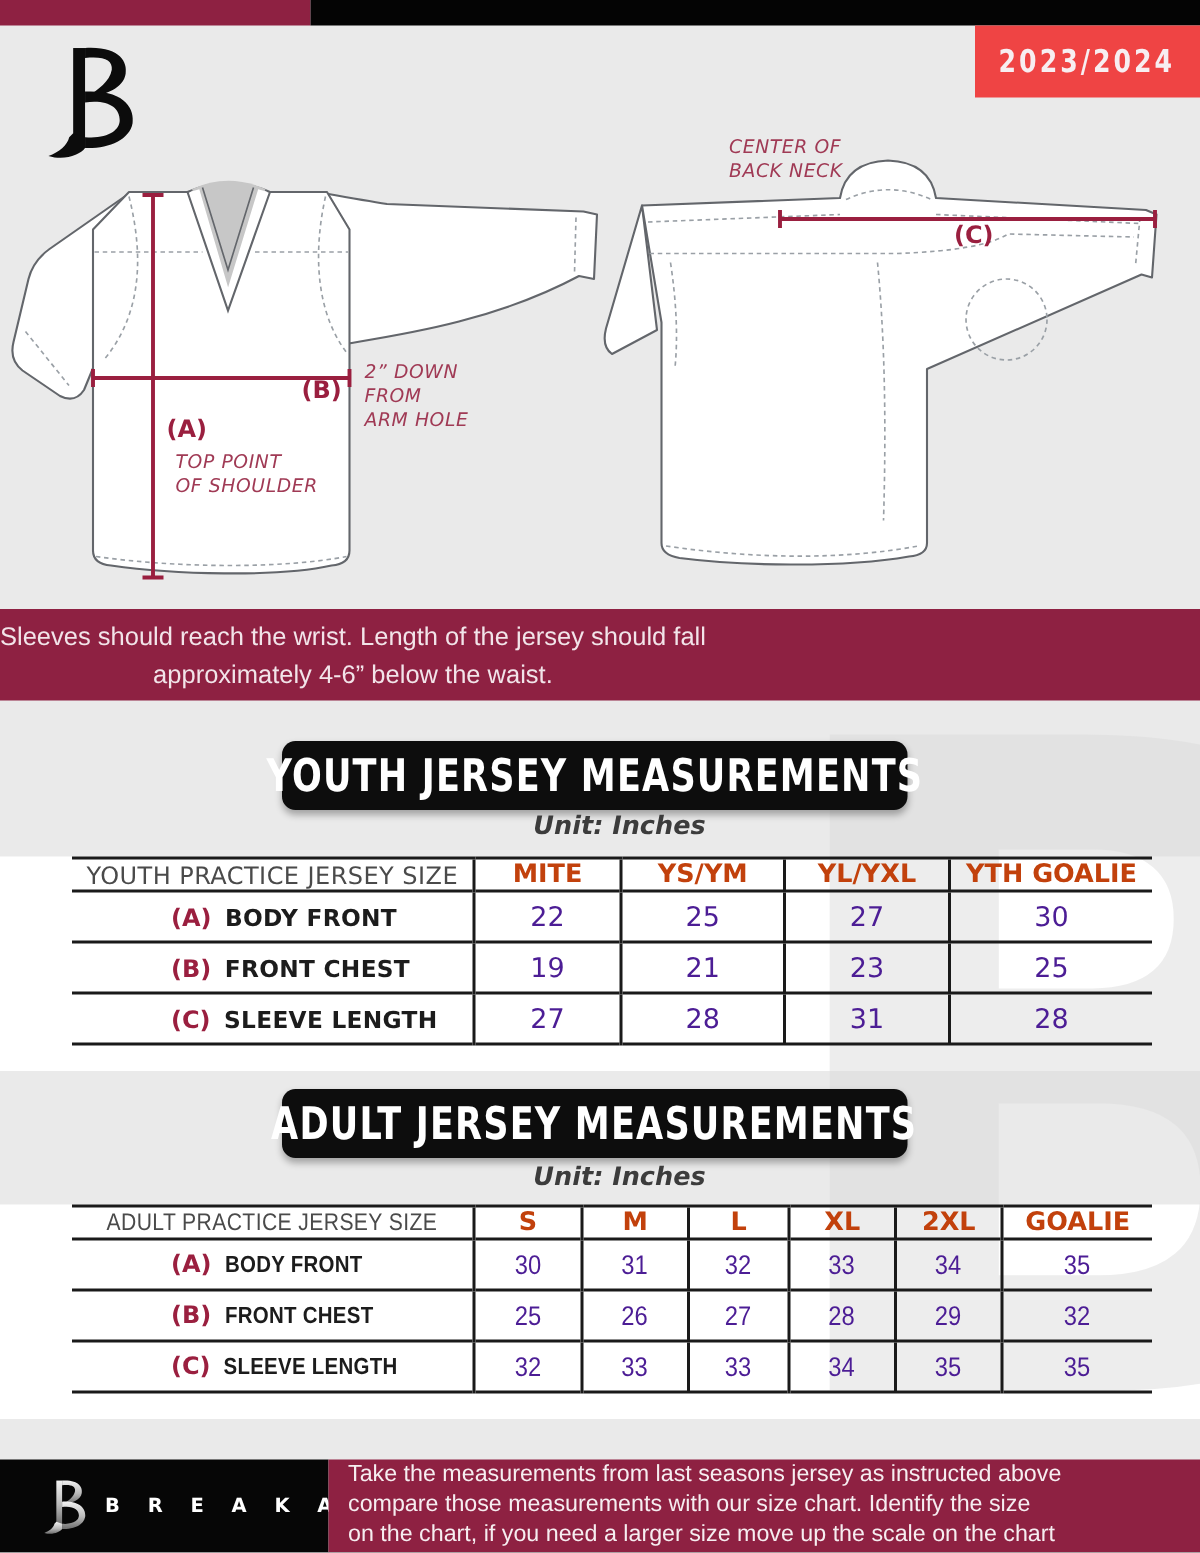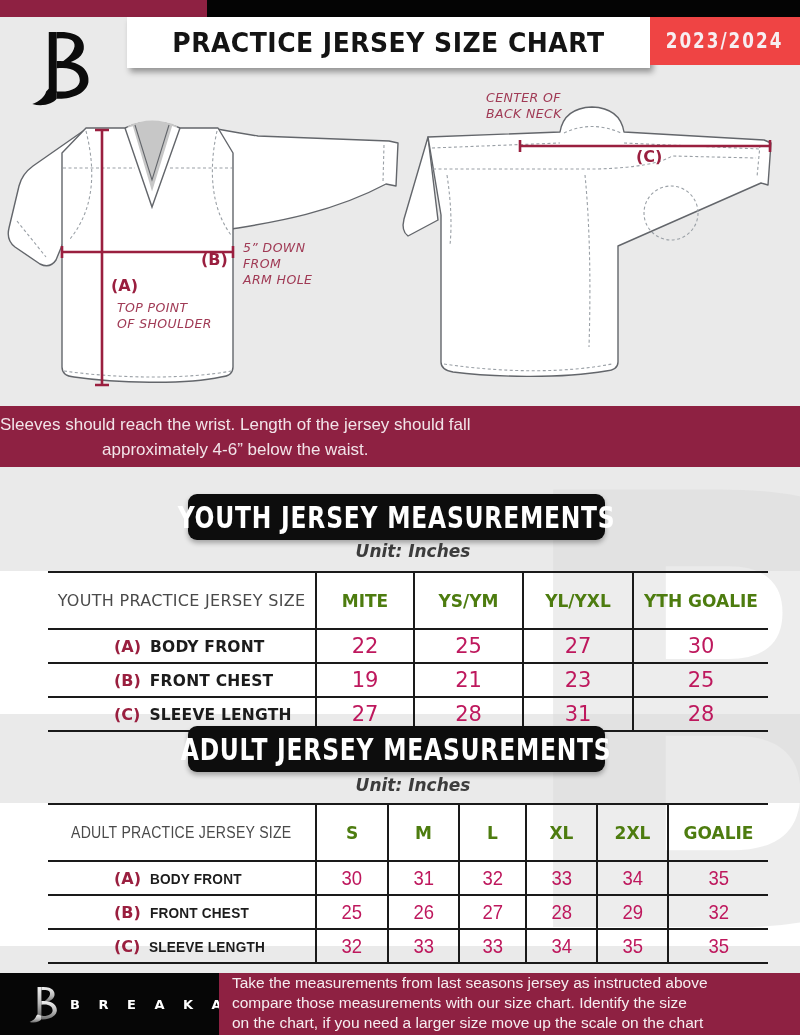--- a/index.html
+++ b/index.html
@@ -47,28 +47,28 @@
   .unit { position:absolute; left:13px; width:800px; text-align:center; font-style:italic; font-size:17px;
           font-weight:700; color:#3c3c3c; z-index:2; }
   #unit-youth { top:541px; } #unit-adult { top:775px; }
 
   
   table { position:absolute; left:48px; width:720px; border-collapse:collapse; table-layout:fixed;
           border-bottom:2px solid #1a1a1a; z-index:2; }
   #table-youth { top:571px; } #table-adult { top:803px; }
   td { border-top:2px solid #1a1a1a; vertical-align:middle; }
   td.v { border-left:2px solid #1a1a1a; text-align:center; }
-  tr.hdr td { height:57px; }
+  tr.hdr td { height:22px; }
   tr.row td { height:34px; }
   td.hlabel { text-align:center; color:#4a4a4a; font-size:16px; letter-spacing:.3px; }
-  td.hsize  { font-weight:700; font-size:17px; color:#4d7c0f; }
+  td.hsize  { font-weight:700; font-size:17px; color:#c2410c; }
   td.rlabel { padding-left:66px; white-space:nowrap; }
   .key { color:#9a1f3f; font-weight:700; font-size:16px; }
   .rname { color:#1c1c1c; font-weight:600; font-size:15.5px; margin-left:9px; letter-spacing:.2px; }
-  td.val { font-size:21px; color:#be185d; }
+  td.val { font-size:18px; color:#4c1d95; }
   
   #table-adult .cond { font-family:"Liberation Sans", sans-serif; display:inline-block; transform:scaleX(.88); }
   #table-adult td.rlabel .cond { transform-origin:left center; }
 
   
   .footer { position:absolute; left:0; top:973px; width:800px; height:62px; display:flex; z-index:3; }
   .f-black { width:219px; background:#060606; display:flex; align-items:center; }
   .f-logo { width:32px; height:42px; margin-left:27px; }
   .f-brand { color:#ffffff; font-size:13px; font-weight:700; letter-spacing:7px; margin-left:11px; white-space:nowrap; }
   .f-maroon { flex:1; background:#8e2142; display:flex; align-items:flex-start; padding-left:13px; }
@@ -96,23 +96,20 @@
       </linearGradient>
     </defs>
   </svg>
 
   <div class="stripe-maroon"></div>
   <div class="stripe-black"></div>
   <div class="logo-header">
     <svg viewBox="0 0 100 126" width="66" height="84" fill="currentColor">
         <use href="#bw-logo"></use>
       </svg>
-  </div>
-  <div class="title-box">
-    <span>PRACTICE JERSEY SIZE CHART</span>
   </div>
   <div class="year-box">
     <span>2023/2024</span>
   </div>
 
   <svg class="jerseys" viewBox="0 0 800 404">
 
     <g stroke="#63666b" stroke-width="1.4" fill="#ffffff" stroke-linejoin="round">
       <path d="M86,112 L33,149 Q22,157 19,169 L9,211 Q6,223 15,230 L40,247 Q50,252 56,243 L63,226 L63,140 Z"></path>
       <path d="M217,112 Q245,117 258,119 L389,124 L398,126 L396,169 L386,167 C330,197 268,206 232,212 Z"></path>
@@ -151,21 +148,21 @@
       <path d="M95,113 L109,113 M102,113 L102,368 M95,368 L109,368"></path>
       <path d="M62,229 L62,241 M62,235 L233,235 M233,229 L233,241"></path>
       <path d="M520,123 L520,135 M520,129 L770,129 M770,123 L770,135"></path>
     </g>
   </svg>
 
   <div class="diag-label" style="left:111px; top:276px;">(A)</div>
   <div class="diag-cap" style="left:117px; top:300px;">TOP POINT
 OF SHOULDER</div>
   <div class="diag-label" style="left:201px; top:250px;">(B)</div>
-  <div class="diag-cap" style="left:243px; top:240px;">5” DOWN
+  <div class="diag-cap" style="left:243px; top:240px;">2” DOWN
 FROM
 ARM HOLE</div>
   <div class="diag-cap" style="left:486px; top:90px;">CENTER OF
 BACK NECK</div>
   <div class="diag-label" style="left:636px; top:147px;">(C)</div>
 
   <div class="fit-banner">
     <span>Sleeves should reach the wrist. Length of the jersey should fall
 approximately 4-6” below the waist.</span>
   </div>

